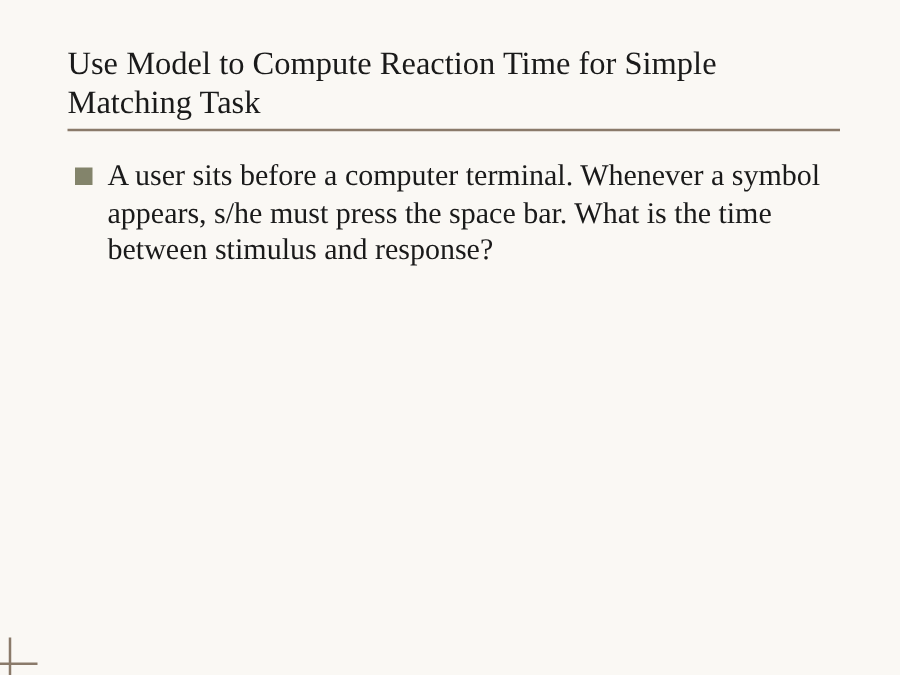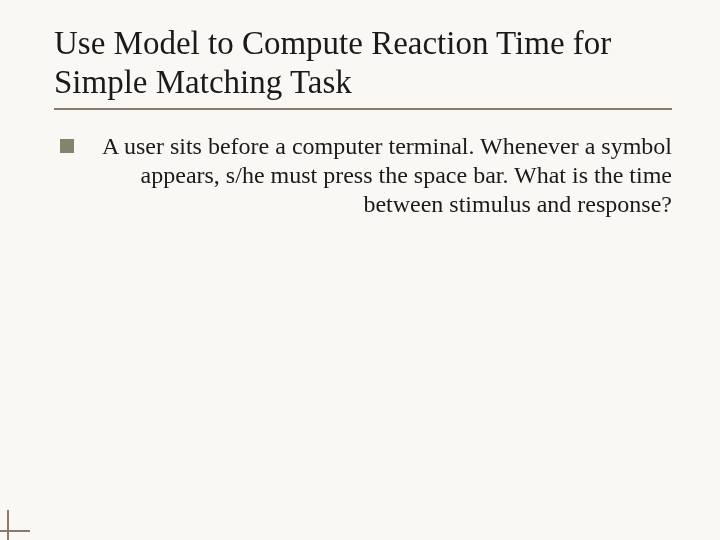--- a/index.html
+++ b/index.html
@@ -11,38 +11,38 @@
     color: #1a1a1a;
     position: relative;
     overflow: hidden;
   }
   .slide {
     width: 100%;
     height: 100%;
     padding: 24px 48px 40px 54px;
   }
   .title {
-    font-size: 33px;
+    font-size: 26px;
     font-weight: 400;
     line-height: 1.18;
     margin-bottom: 6px;
     letter-spacing: 0px;
+    margin-top: 12px;
   }
   .title-rule {
     border: none;
     border-top: 2px solid #8a7a6a;
     margin-bottom: 22px;
     width: 100%;
   }
   .bullet-row {
     display: flex;
     align-items: flex-start;
     gap: 12px;
     padding-left: 6px;
-    text-align: right;
   }
   .bullet-icon {
     flex: 0 0 14px;
     width: 14px;
     height: 14px;
     background: #83846b;
     margin-top: 7px;
   }
   .bullet-text {
     font-size: 24px;

